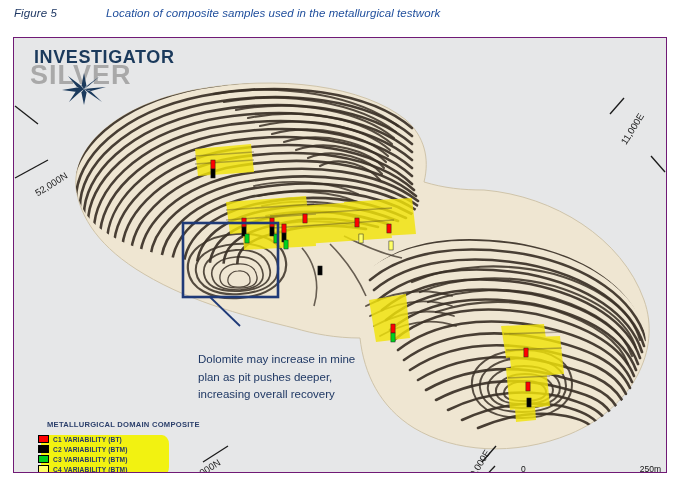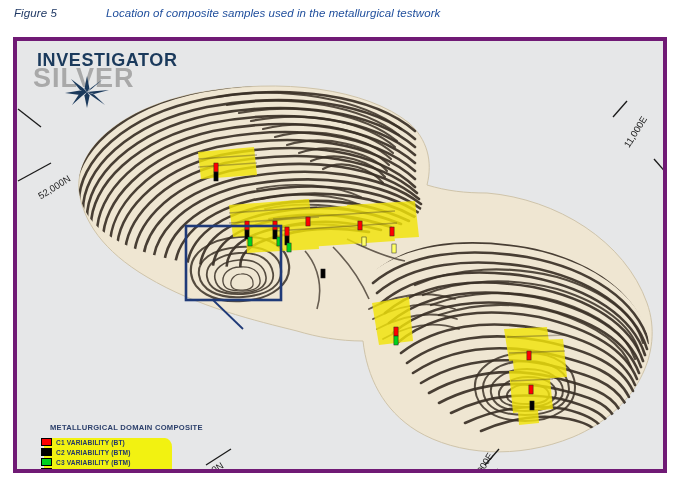--- a/index.html
+++ b/index.html
@@ -36,21 +36,21 @@
     letter-spacing: .05px;
     white-space: nowrap;
   }
 
   
   #map-frame {
     position: absolute;
     left: 13px; top: 37px;
     width: 654px; height: 436px;
     background: #e6e7e8;
-    border: 4px solid #701a75;
+    border: 1px solid #701a75;
     box-sizing: border-box;
     overflow: hidden;
     padding-left: 12px;
   }
   #map-svg { position: absolute; left: 0; top: 0; }
 
   
   #logo {
     position: absolute;
     left: 14px; top: 9px;
@@ -433,20 +433,25 @@
         <path d="M38,3 L26,12 L22,16 L27,12.4 Z"></path>
       </g>
     </svg>
   </div>
 
   <div class="grid-label" style="left:22px; top:150px; transform:rotate(-32deg); transform-origin:left center;">52,000N</div>
   <div class="grid-label" style="left:609px; top:100px; transform:rotate(-58deg); transform-origin:left center;">11,000E</div>
   <div class="grid-label" style="left:175px; top:437px; transform:rotate(-32deg); transform-origin:left center;">51,000N</div>
   <div class="grid-label" style="left:455px; top:437px; transform:rotate(-58deg); transform-origin:left center;">10,000E</div>
 
+  <div id="annotation">
+    <div>Dolomite may increase in mine</div>
+    <div>plan as pit pushes deeper,</div>
+    <div>increasing overall recovery</div>
+  </div>
 
   <div id="legend">
     <div class="leg-title">METALLURGICAL DOMAIN COMPOSITE</div>
     <div class="leg-rows">
       <div class="leg-hl"></div>
       <div class="leg-row">
         <span class="sw" style="background:#ff0000"></span>
         <span class="leg-lbl">C1 VARIABILITY (BT)</span>
       </div>
       <div class="leg-row">

